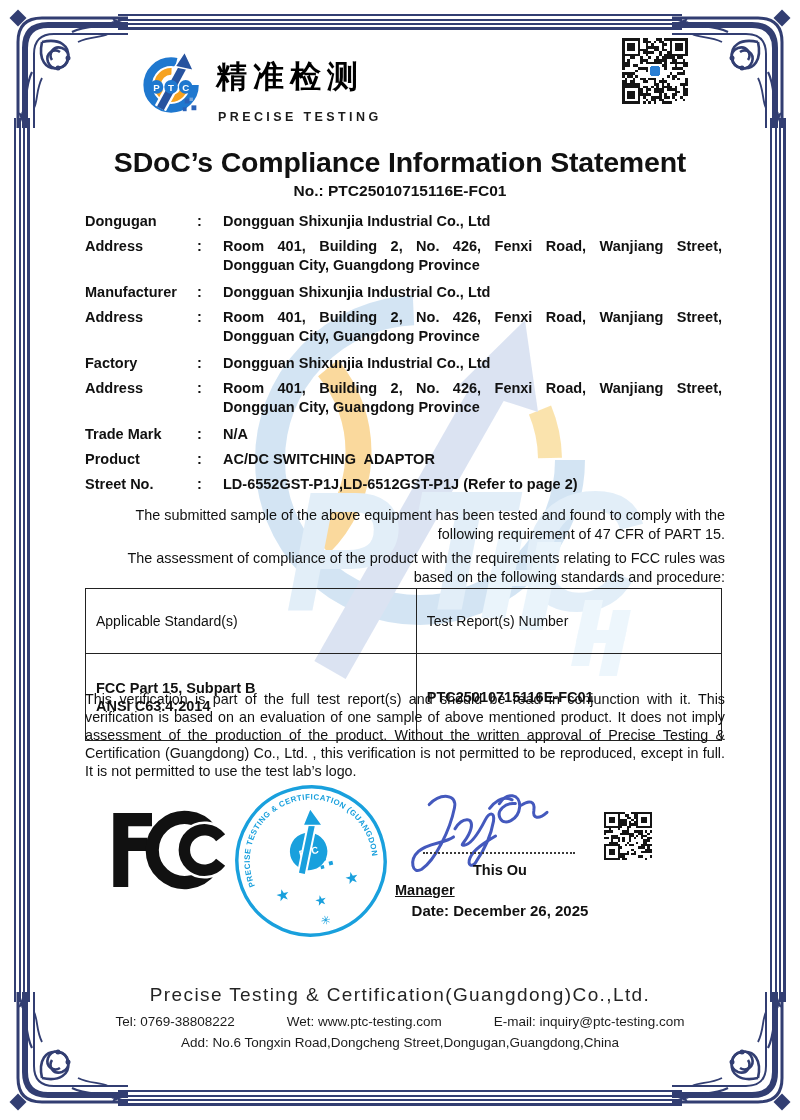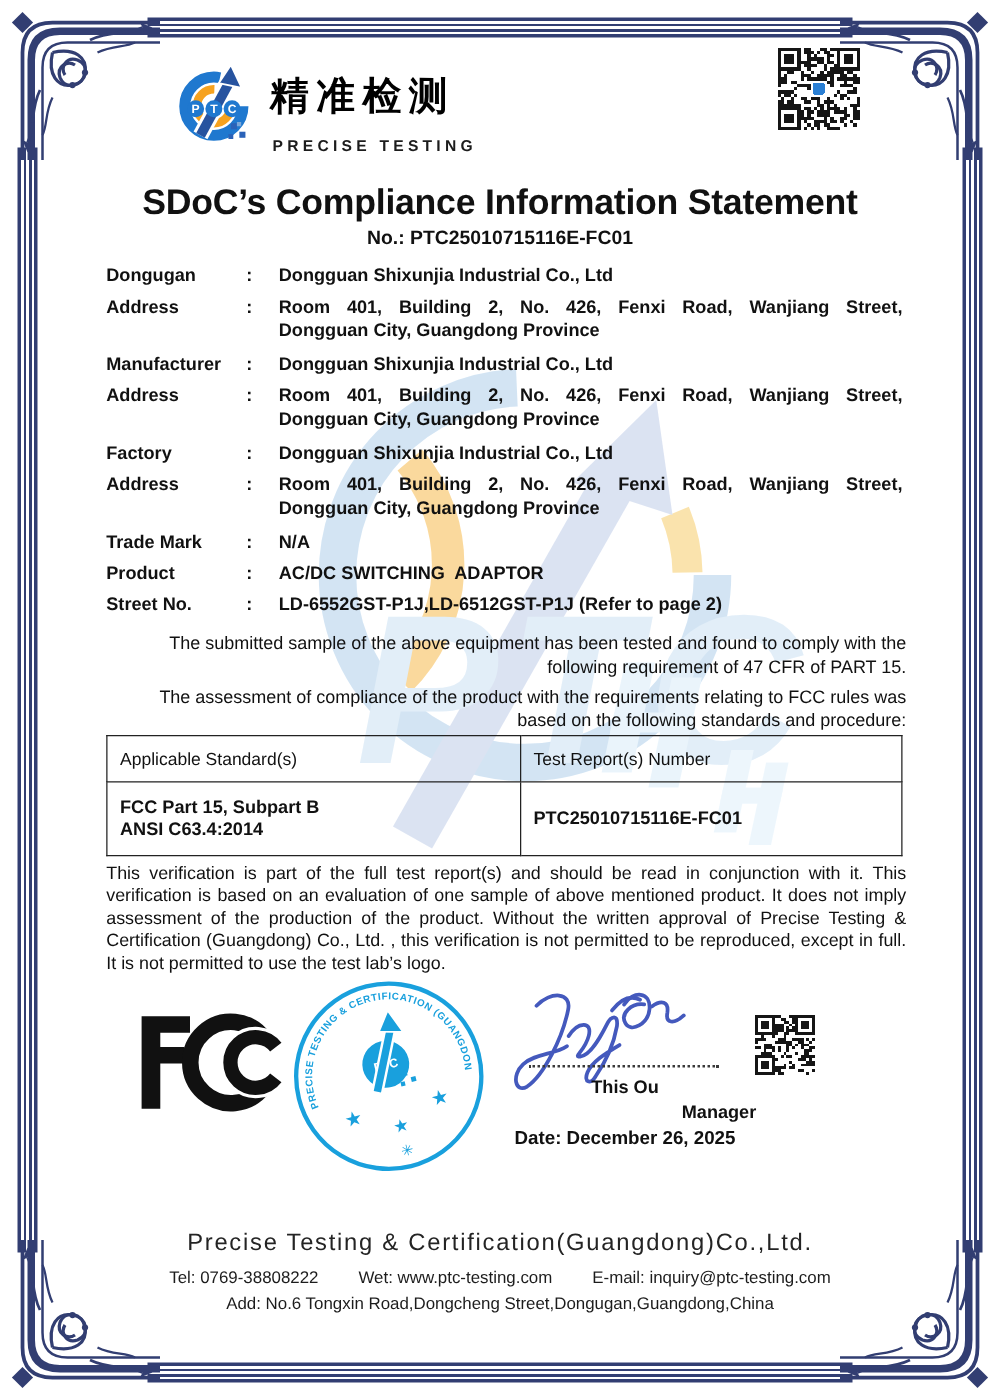--- a/index.html
+++ b/index.html
@@ -37,37 +37,37 @@
   .row.addr{margin-bottom:8px;}
   .val{white-space:pre-wrap;}
   .jline{text-align:justify;text-align-last:justify;}
   
   .para-block{position:absolute;left:85px;top:506px;width:640px;font-size:14.4px;line-height:19px;z-index:2;text-align:right;}
   .para-block p{margin:0;}
   .para-block p + p{margin-top:5px;}
   .para3{position:absolute;left:85px;top:690px;width:640px;font-size:14.3px;line-height:18px;text-align:justify;z-index:2;}
   
   .std-table{position:absolute;left:85px;top:588px;width:637px;border-collapse:collapse;z-index:2;}
-  .std-table td{border:1.5px solid #222;padding:0 10px;background:transparent;}
+  .std-table td{border:1.5px solid #222;padding:14px 10px;background:transparent;}
   .std-table .th{height:36px;font-size:14px;font-weight:normal;vertical-align:middle;}
   .std-table .bd{height:58px;font-size:14.5px;font-weight:bold;vertical-align:middle;line-height:18px;}
   .col1{width:52%;} .col2{width:48%;}
   
   .fcc{position:absolute;left:108px;top:806px;width:132px;height:88px;z-index:2;}
   .stamp{position:absolute;left:232px;top:782px;width:158px;height:158px;transform:rotate(-14deg);z-index:2;}
   .sig-block{position:absolute;left:395px;top:788px;width:210px;height:140px;z-index:2;}
   .sig-script{position:absolute;left:8px;top:-4px;width:185px;height:88px;}
   .sig-dots{position:absolute;left:28px;top:64px;width:152px;border-bottom:2.5px dotted #3a3a3a;}
   .sig-name{position:absolute;left:0;top:74px;width:100%;text-align:center;font-size:14.5px;font-weight:bold;}
-  .sig-role{position:absolute;left:0;top:94px;width:100%;text-align:right;font-size:14.5px;font-weight:bold;}
+  .sig-role{position:absolute;left:0;top:94px;width:100%;text-align:left;font-size:14.5px;font-weight:bold;text-decoration:underline;}
   .sig-date{position:absolute;left:0;top:114px;width:100%;text-align:center;font-size:15px;font-weight:bold;}
   .sig-qr{position:absolute;left:604px;top:812px;width:48px;height:48px;z-index:2;}
   
   .ft-co{position:absolute;left:60px;top:984px;width:680px;text-align:center;font-size:19px;letter-spacing:1.4px;color:#242424;z-index:2;}
-  .ft-row{position:absolute;left:60px;top:1014px;width:680px;display:flex;justify-content:center;gap:32px;font-size:13.5px;color:#1c1c1c;z-index:2;}
+  .ft-row{position:absolute;left:60px;top:1014px;width:680px;display:flex;justify-content:center;gap:52px;font-size:13.5px;color:#1c1c1c;z-index:2;}
   .ft-add{position:absolute;left:60px;top:1035px;width:680px;text-align:center;font-size:13.5px;color:#1c1c1c;z-index:2;}
 </style>
 </head>
 <body>
 
 <div class="page">
 
   <svg width="0" height="0" style="position:absolute">
     <defs>
       <symbol id="flourish" viewBox="0 0 120 120">

